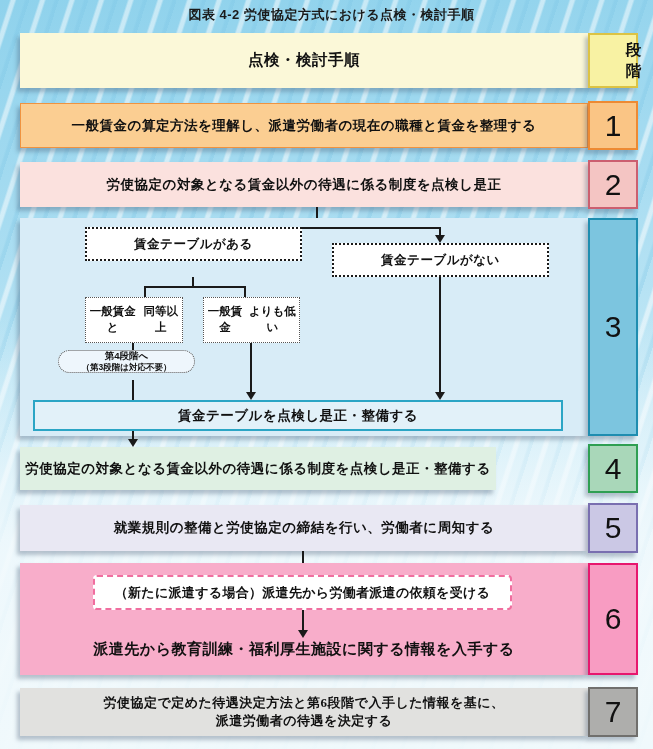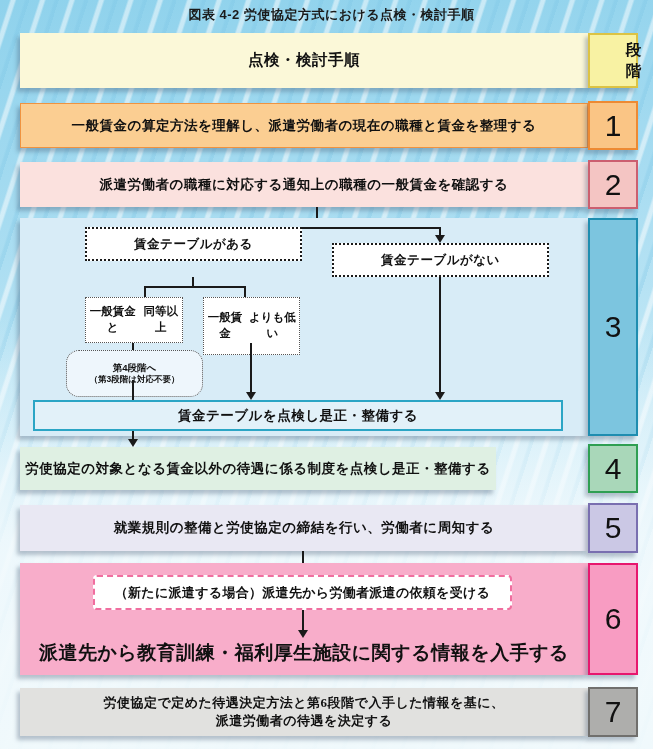--- a/index.html
+++ b/index.html
@@ -72,21 +72,21 @@
     font-weight:700;font-size:13.5px;letter-spacing:0.5px;text-align:right;
   }
   .reqbox{
     left:93px;top:575px;width:419px;height:35px;border-radius:4px;
     background:#ffffff;border:2px dashed #F06E9F;
     display:flex;align-items:center;justify-content:center;
     font-weight:700;font-size:13px;letter-spacing:0.3px;
   }
   .s6-text{
     left:20px;top:640px;width:568px;text-align:center;
-    font-weight:700;font-size:19px;letter-spacing:0.5px;
+    font-weight:700;font-size:15px;letter-spacing:0.5px;
   }
   
   .vl{width:2px;background:#1a1a1a;}
   .hl{height:2px;background:#1a1a1a;}
   .ar{
     width:0;height:0;
     border-left:5px solid transparent;border-right:5px solid transparent;
     border-top:8px solid #1a1a1a;
   }
 </style>
@@ -96,21 +96,21 @@
 <div class="canvas">
 
   <div class="abs title">図表 4-2 労使協定方式における点検・検討手順</div>
 
   <div class="abs bar hdr-bar" style="background: rgb(251, 248, 216);">点検・検討手順</div>
   <div class="abs num hdr-num" style="background: rgb(248, 242, 163); border-color: rgb(220, 195, 68);">段階</div>
 
   <div class="abs bar s1-bar" style="background: rgb(251, 206, 146); border-color: rgb(239, 147, 64);">一般賃金の算定方法を理解し、派遣労働者の現在の職種と賃金を整理する</div>
   <div class="abs num s1-num" style="background: rgb(250, 197, 133); border-color: rgb(237, 138, 51);">1</div>
 
-  <div class="abs bar s2-bar" style="background: rgb(251, 225, 222);">派遣労働者の職種に対応する通知上の職種の一般賃金を確認する</div>
+  <div class="abs bar s2-bar" style="background: rgb(251, 225, 222);">労使協定の対象となる賃金以外の待遇に係る制度を点検し是正</div>
   <div class="abs num s2-num" style="background: rgb(244, 197, 195); border-color: rgb(203, 95, 112);">2</div>
 
   <div class="abs vl" style="left:316px;top:207px;height:21px;"></div>
 
   <div class="abs s3-box" style="background: rgb(216, 236, 247);"></div>
   <div class="abs num s3-num" style="background: rgb(124, 197, 223); border-color: rgb(31, 141, 176);">3</div>
 
   <div class="abs hl" style="left:192px;top:227px;width:249px;"></div>
   <div class="abs vl" style="left:192px;top:227px;height:9px;"></div>
   <div class="abs ar" style="left:188px;top:235px;"></div>
@@ -122,27 +122,27 @@
 
   <div class="abs vl" style="left:192px;top:277px;height:11px;"></div>
   <div class="abs hl" style="left:144px;top:286px;width:102px;"></div>
   <div class="abs vl" style="left:144px;top:286px;height:11px;"></div>
   <div class="abs vl" style="left:244px;top:286px;height:11px;"></div>
 
   <div class="abs fbox dot-fine" style="left:85px;top:297px;width:98px;height:46px;">
     <span>一般賃金と</span>
     <span>同等以上</span>
   </div>
-  <div class="abs fbox dot-fine" style="left:203px;top:297px;width:97px;height:58px;">
+  <div class="abs fbox dot-fine" style="left:203px;top:297px;width:97px;height:46px;">
     <span>一般賃金</span>
     <span>よりも低い</span>
   </div>
 
   <div class="abs vl" style="left:132px;top:343px;height:7px;"></div>
-  <div class="abs skip" style="left:66px;top:350px;width:137px;height:47px;">
+  <div class="abs skip" style="left:58px;top:350px;width:137px;height:23px;">
     <span>第4段階へ</span>
     <span class="sub">（第3段階は対応不要）</span>
   </div>
   <div class="abs vl" style="left:132px;top:380px;height:20px;"></div>
 
   <div class="abs vl" style="left:250px;top:343px;height:49px;"></div>
   <div class="abs ar" style="left:246px;top:392px;"></div>
   <div class="abs vl" style="left:439px;top:277px;height:115px;"></div>
   <div class="abs ar" style="left:435px;top:392px;"></div>
 

